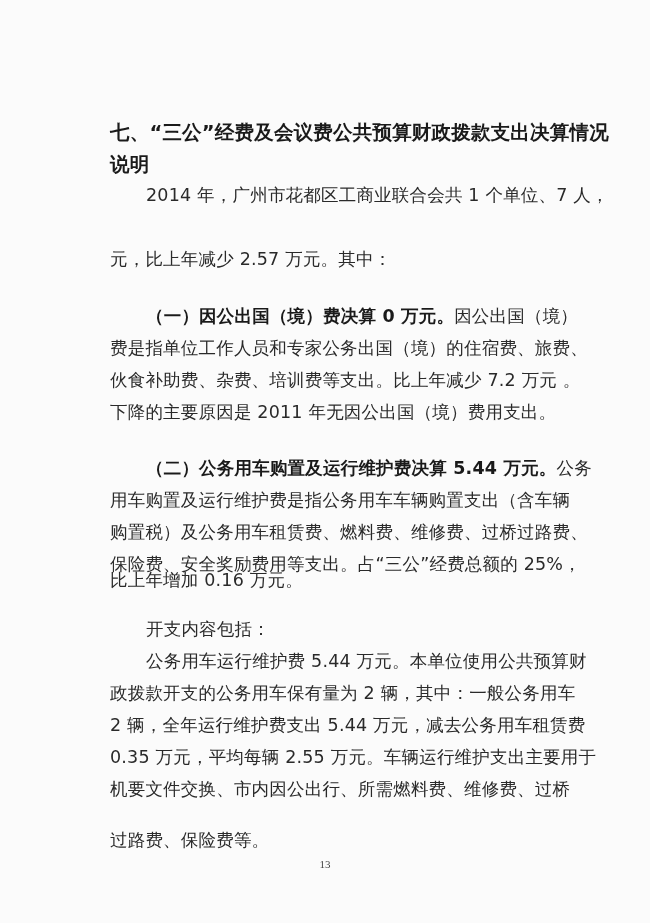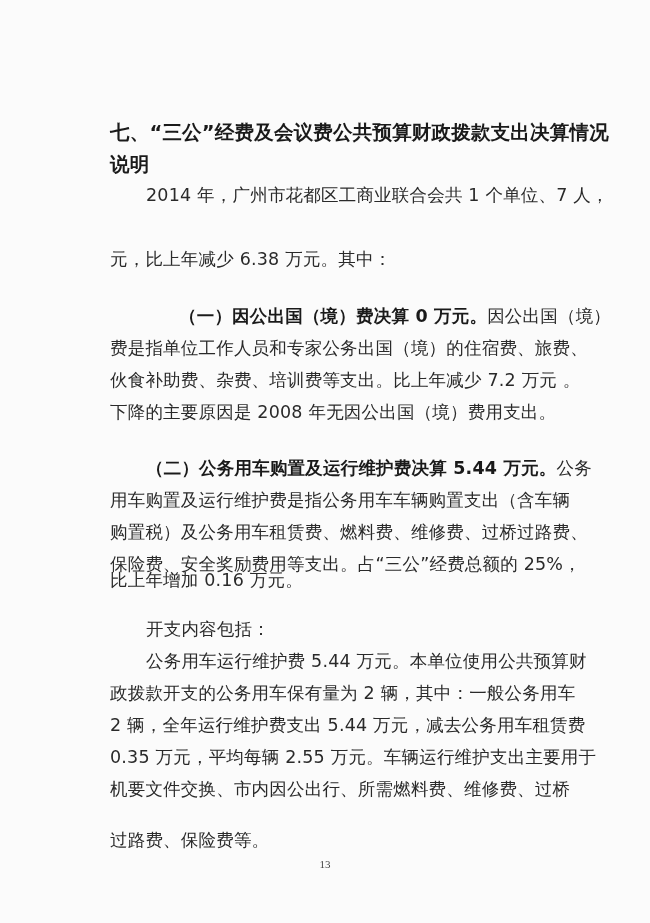--- a/index.html
+++ b/index.html
@@ -48,28 +48,28 @@
   </style>
 </head>
 <body>
 
 <div class="page">
 
   <div class="line heading" style="top:121px;">七、“三公”经费及会议费公共预算财政拨款支出决算情况</div>
   <div class="line heading" style="top:153px;">说明</div>
 
   <div class="line indent" style="top:183px;">2014 年，广州市花都区工商业联合会共 1 个单位、7 人，</div>
-  <div class="line" style="top:247px;">元，比上年减少 6.38 万元。其中：</div>
+  <div class="line" style="top:247px;">元，比上年减少 2.57 万元。其中：</div>
 
-  <div class="line indent" style="top:304px;margin-left:33px;">
+  <div class="line indent" style="top:304px;">
     <span class="bold">（一）因公出国（境）费决算 0 万元。</span><span>因公出国（境）</span>
   </div>
   <div class="line" style="top:336px;">费是指单位工作人员和专家公务出国（境）的住宿费、旅费、</div>
   <div class="line" style="top:368px;">伙食补助费、杂费、培训费等支出。比上年减少 7.2 万元 。</div>
-  <div class="line" style="top:400px;">下降的主要原因是 2008 年无因公出国（境）费用支出。</div>
+  <div class="line" style="top:400px;">下降的主要原因是 2011 年无因公出国（境）费用支出。</div>
 
   <div class="line indent" style="top:456px;">
     <span class="bold">（二）公务用车购置及运行维护费决算 5.44 万元。</span><span>公务</span>
   </div>
   <div class="line" style="top:520px;">购置税）及公务用车租赁费、燃料费、维修费、过桥过路费、</div>
   <div class="line" style="top:488px;">用车购置及运行维护费是指公务用车车辆购置支出（含车辆</div>
   <div class="line" style="top:552px;">保险费、安全奖励费用等支出。占“三公”经费总额的 25%，</div>
   <div class="line" style="top:568px;">比上年增加 0.16 万元。</div>
 
   <div class="line indent" style="top:617px;">开支内容包括：</div>

